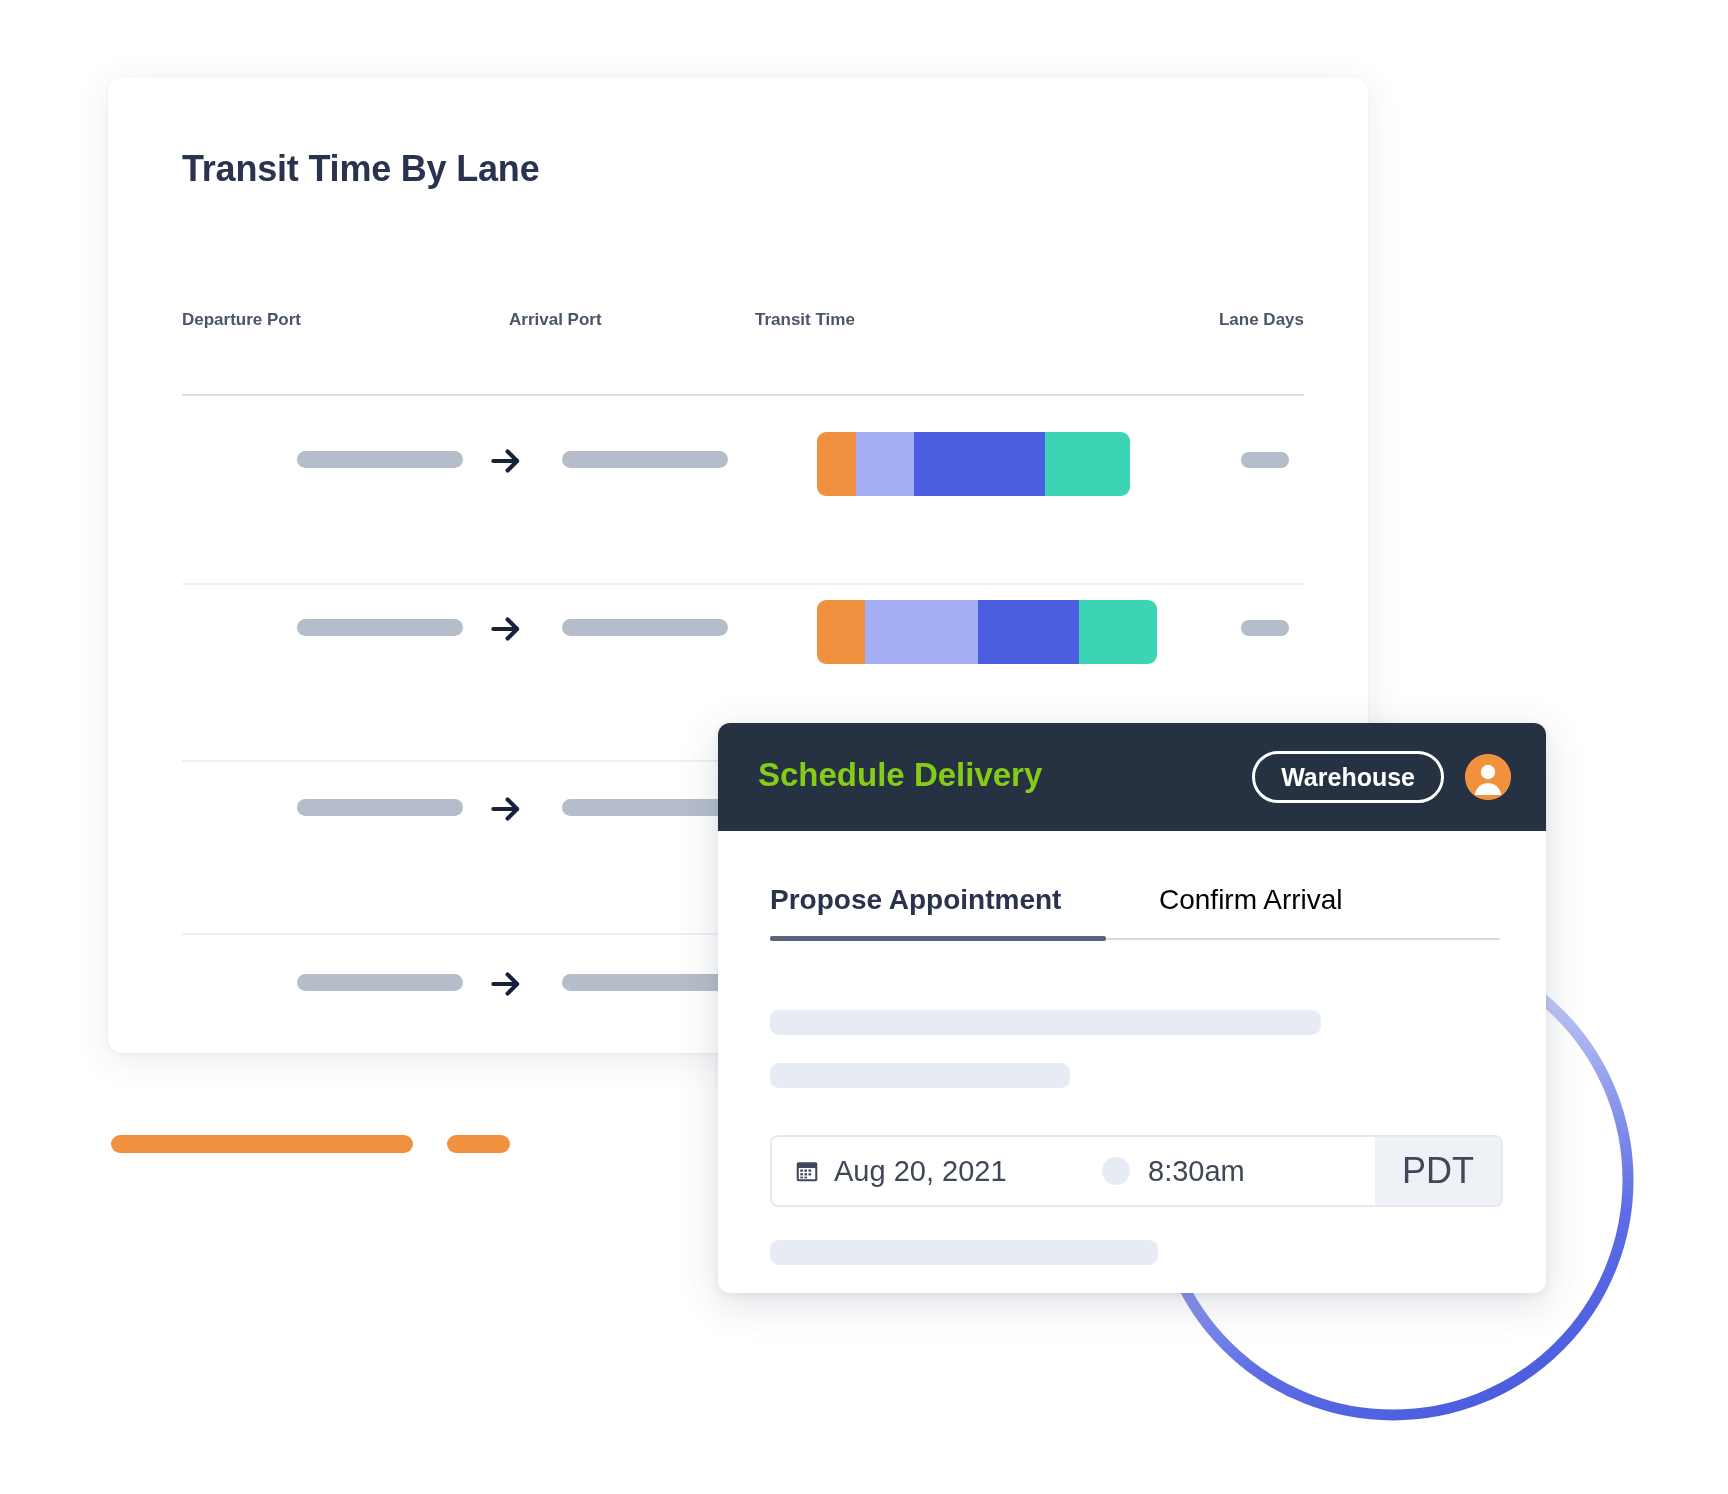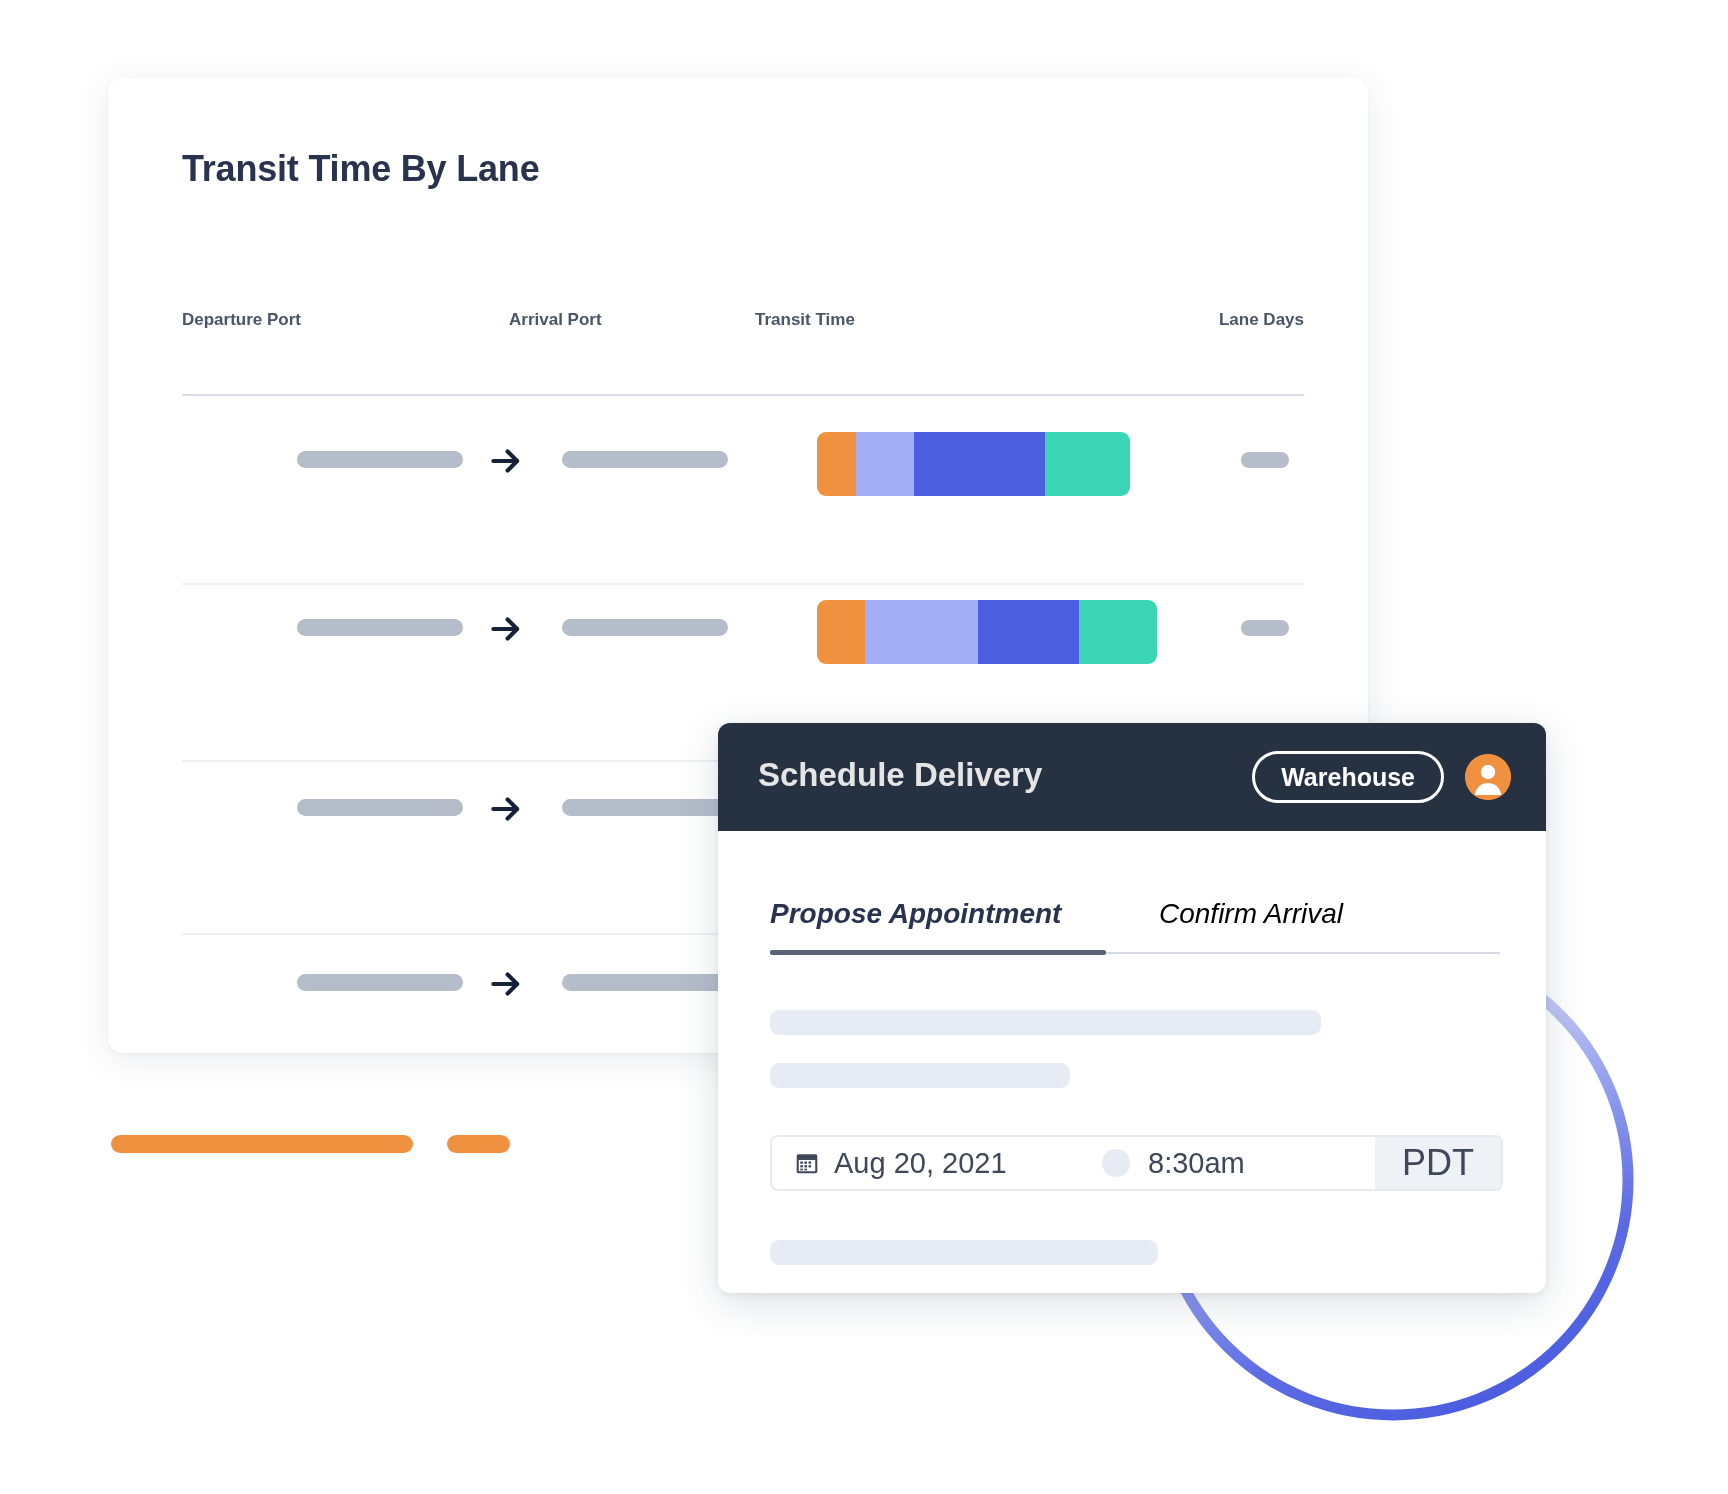--- a/index.html
+++ b/index.html
@@ -150,21 +150,21 @@
     position: relative;
     height: 108px;
     background: #263142;
   }
   .sched-title {
     position: absolute;
     left: 40px;
     top: 33px;
     font-size: 33px;
     font-weight: bold;
-    color: #e5e5e5;
+    color: #84cc16;
     white-space: nowrap;
   }
   .role-pill {
     position: absolute;
     right: 102px;
     top: 28px;
     height: 52px;
     padding: 0 26px;
     border: 3px solid #ffffff;
     border-radius: 30px;
@@ -188,24 +188,23 @@
     height: 46px;
     border-radius: 50%;
     background: #f0913f;
     overflow: hidden;
   }
   .avatar svg { display: block; }
 
   .tabs {
     position: absolute;
     left: 52px;
-    top: 177px;
+    top: 163px;
     width: 730px;
     height: 62px;
-    font-style: italic;
   }
   .tab {
     position: absolute;
     top: 0;
     font-size: 28px;
     white-space: nowrap;
     line-height: 1;
   }
   .tab-active {
     left: 0;
@@ -243,21 +242,21 @@
   }
   .ps-1 { left: 52px; top: 287px; width: 551px; }
   .ps-2 { left: 52px; top: 340px; width: 300px; }
   .ps-3 { left: 52px; top: 517px; width: 388px; }
 
   .datetime-field {
     position: absolute;
     left: 52px;
     top: 412px;
     width: 733px;
-    height: 56px;
+    height: 72px;
     background: #ffffff;
     border: 2px solid #e6e9f0;
     border-radius: 8px;
     box-sizing: border-box;
     display: flex;
     align-items: stretch;
     overflow: hidden;
   }
   .dt-date {
     display: flex;

